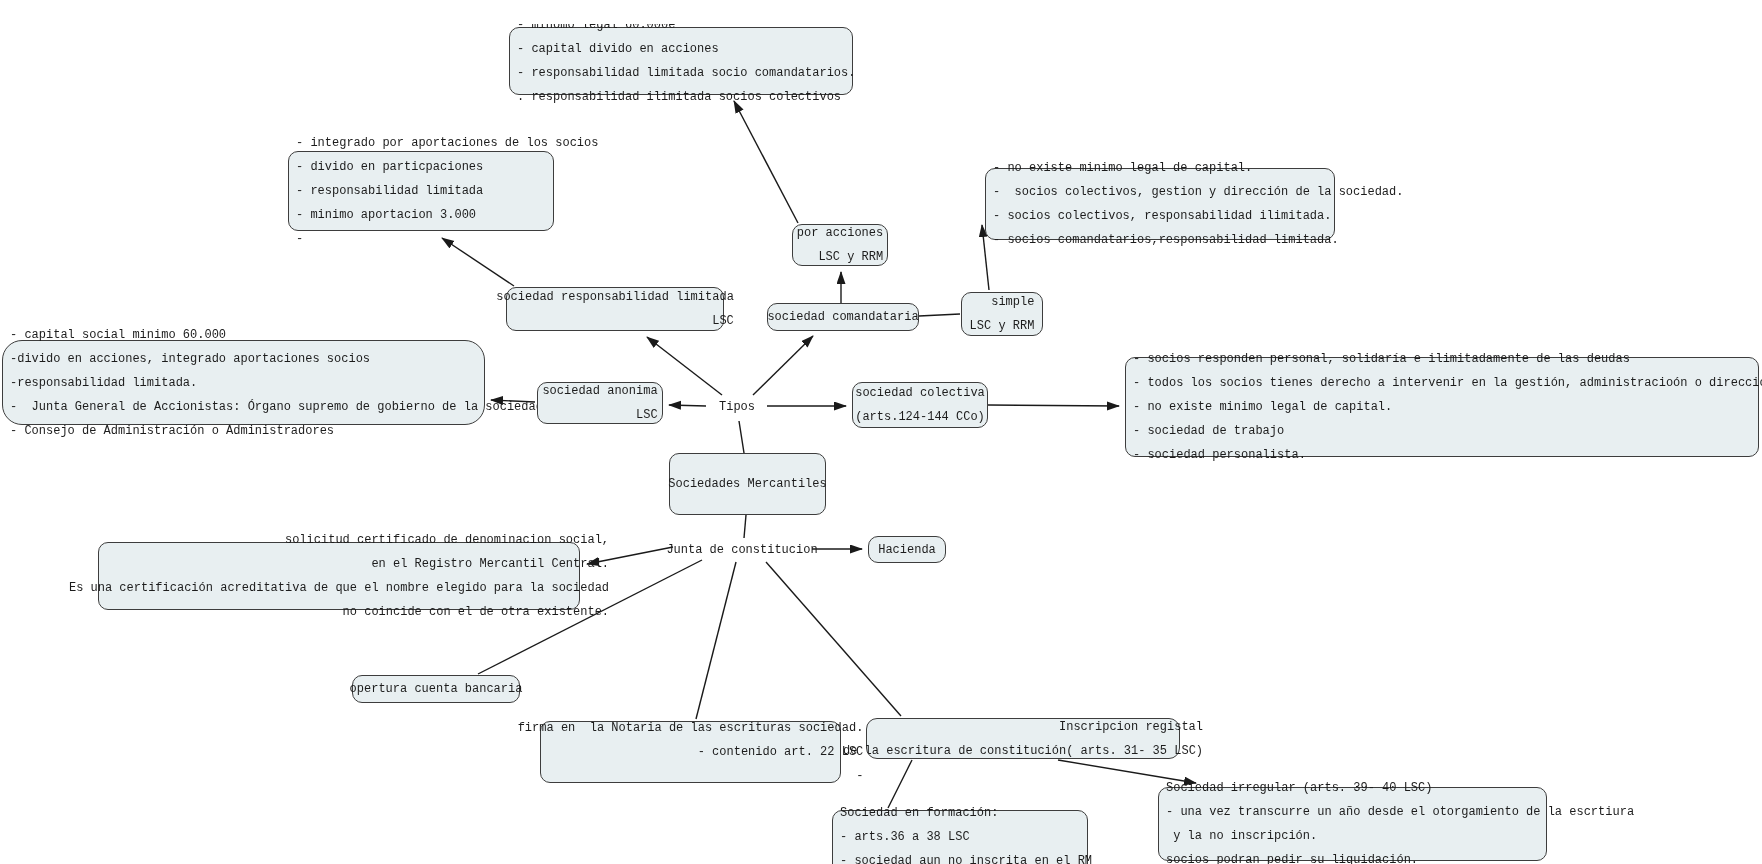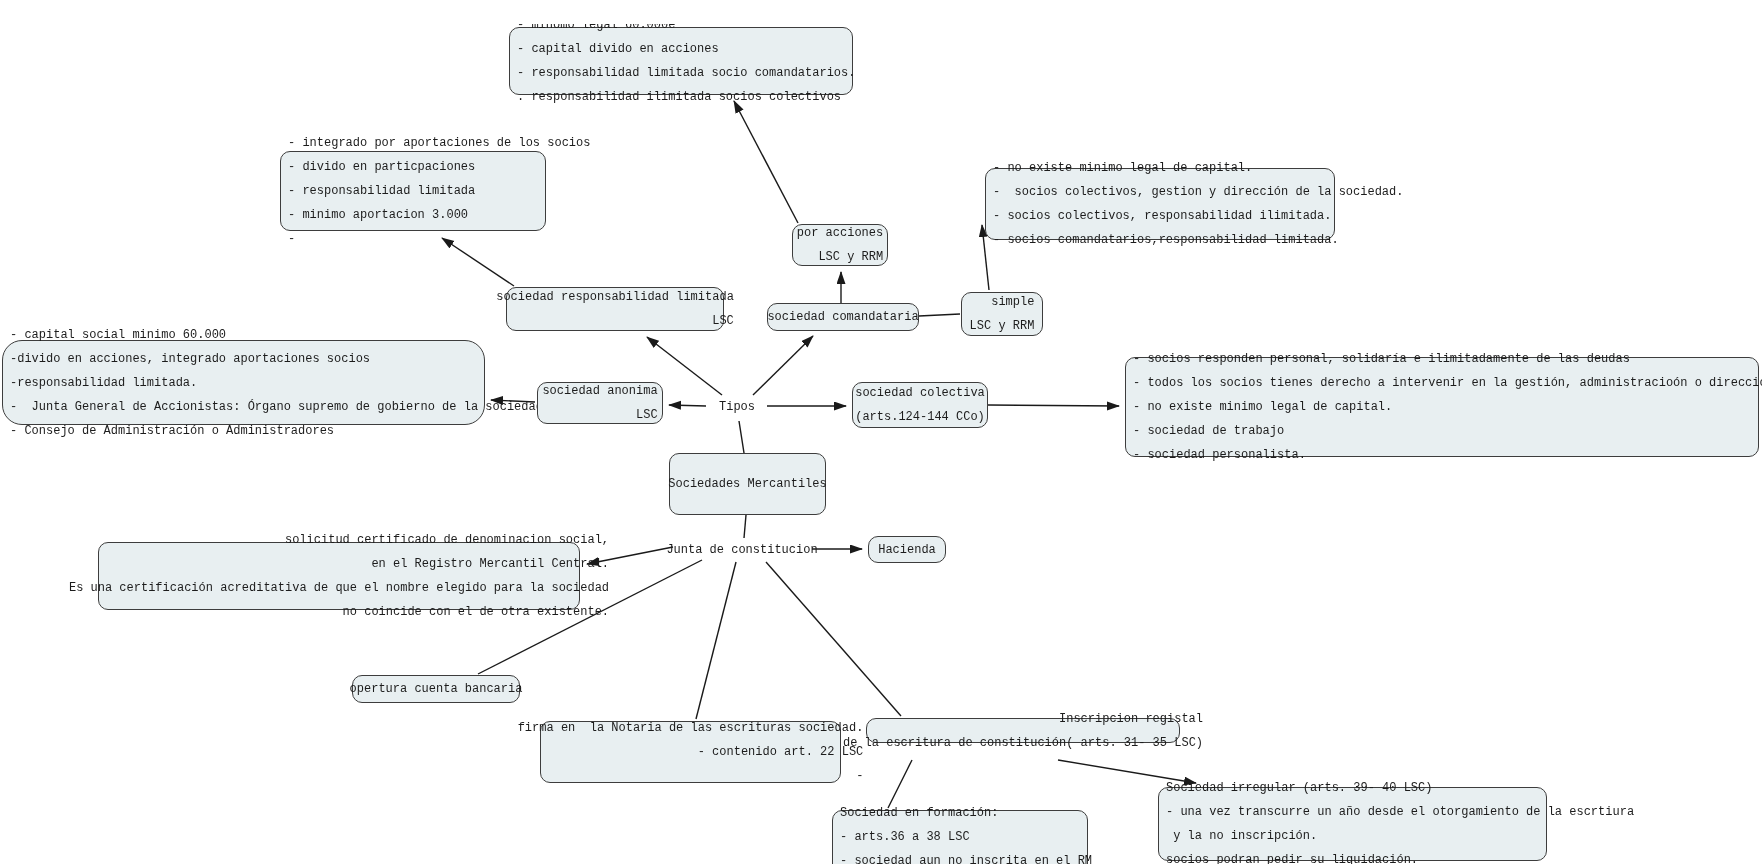--- a/index.html
+++ b/index.html
@@ -59,21 +59,21 @@
       <line x1="912" y1="736" x2="888" y2="784"></line>
       <line x1="1058" y1="736" x2="1196" y2="759" marker-end="url(#ah)"></line>
     </g>
   </svg>
 
   <div class="box left" style="left:509px;top:3px;width:344px;height:68px;">- minomo legal 60.000e
 - capital divido en acciones
 - responsabilidad limitada socio comandatarios.
 . responsabilidad ilimitada socios colectivos</div>
 
-  <div class="box left" style="left:280px;top:127px;width:266px;height:80px;">- integrado por aportaciones de los socios
+  <div class="box left" style="left:288px;top:127px;width:266px;height:80px;">- integrado por aportaciones de los socios
 - divido en particpaciones
 - responsabilidad limitada
 - minimo aportacion 3.000
 -</div>
 
   <div class="box left dense" style="left:985px;top:144px;width:350px;height:72px;">- no existe minimo legal de capital.
 -  socios colectivos, gestion y dirección de la sociedad.
 - socios colectivos, responsabilidad ilimitada.
 - socios comandatarios,responsabilidad limitada.</div>
 
@@ -124,20 +124,20 @@
 
   <div class="box" style="left:852px;top:358px;width:136px;height:46px;">sociedad colectiva
 (arts.124-144 CCo)</div>
 
   <div class="box" style="left:669px;top:429px;width:157px;height:62px;">Sociedades Mercantiles</div>
 
   <div class="box" style="left:868px;top:512px;width:78px;height:27px;">Hacienda</div>
 
   <div class="box" style="left:352px;top:651px;width:168px;height:28px;">opertura cuenta bancaria</div>
 
-  <div class="box" style="left:866px;top:694px;width:314px;height:25px;">Inscripcion registal
+  <div class="box" style="left:866px;top:694px;width:314px;height:41px;border-radius:11px;">Inscripcion registal
 de la escritura de constitución( arts. 31- 35 LSC)</div>
 
   <div class="floating-label" style="left:712px;top:374px;width:50px;height:18px;">Tipos</div>
 
   <div class="floating-label" style="left:677px;top:517px;width:130px;height:18px;">Junta de constitucion</div>
 
 </div>
 
 </body></html>

